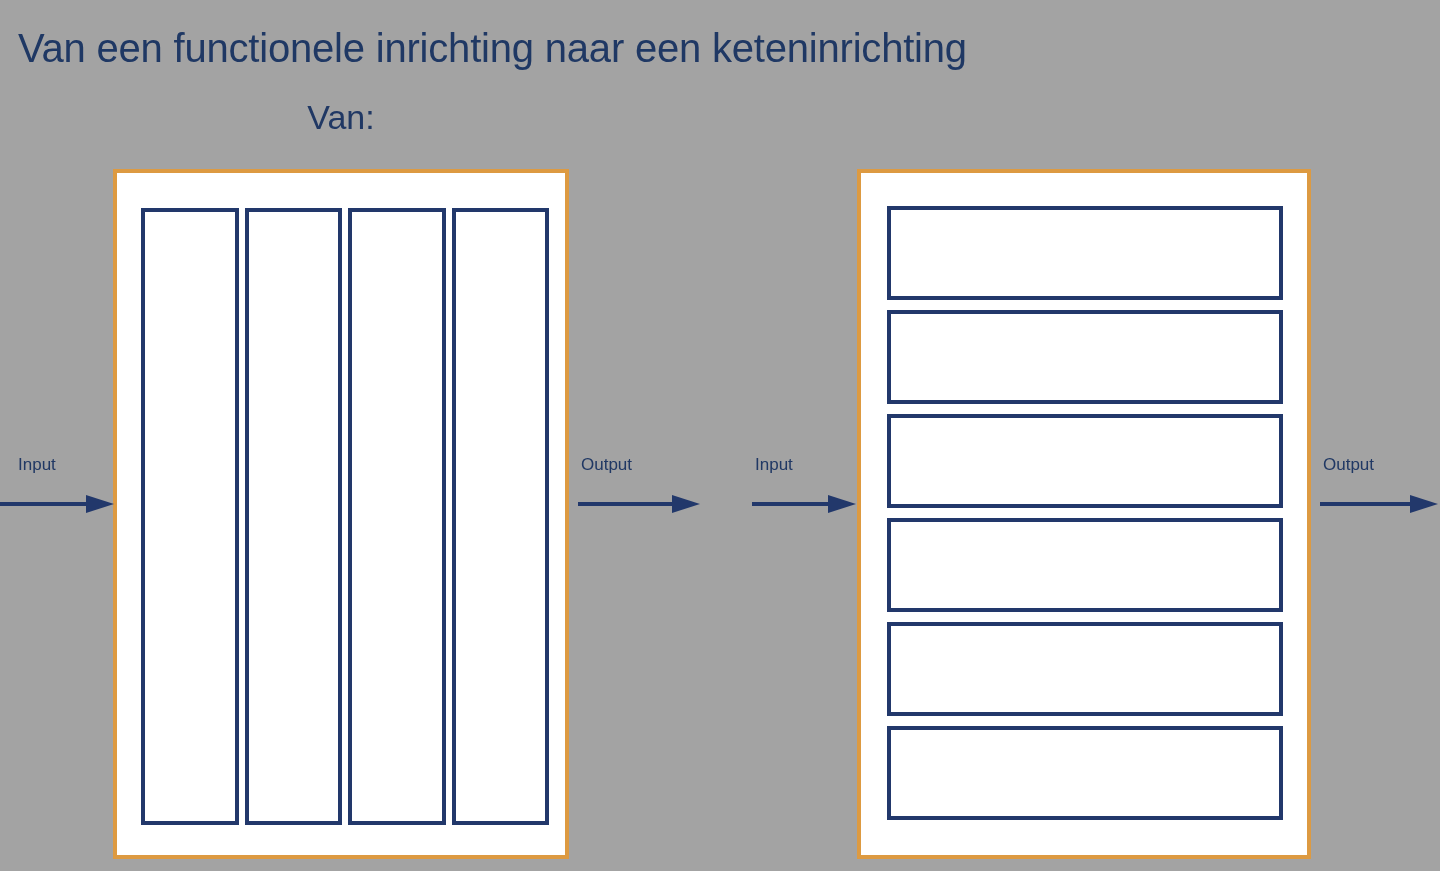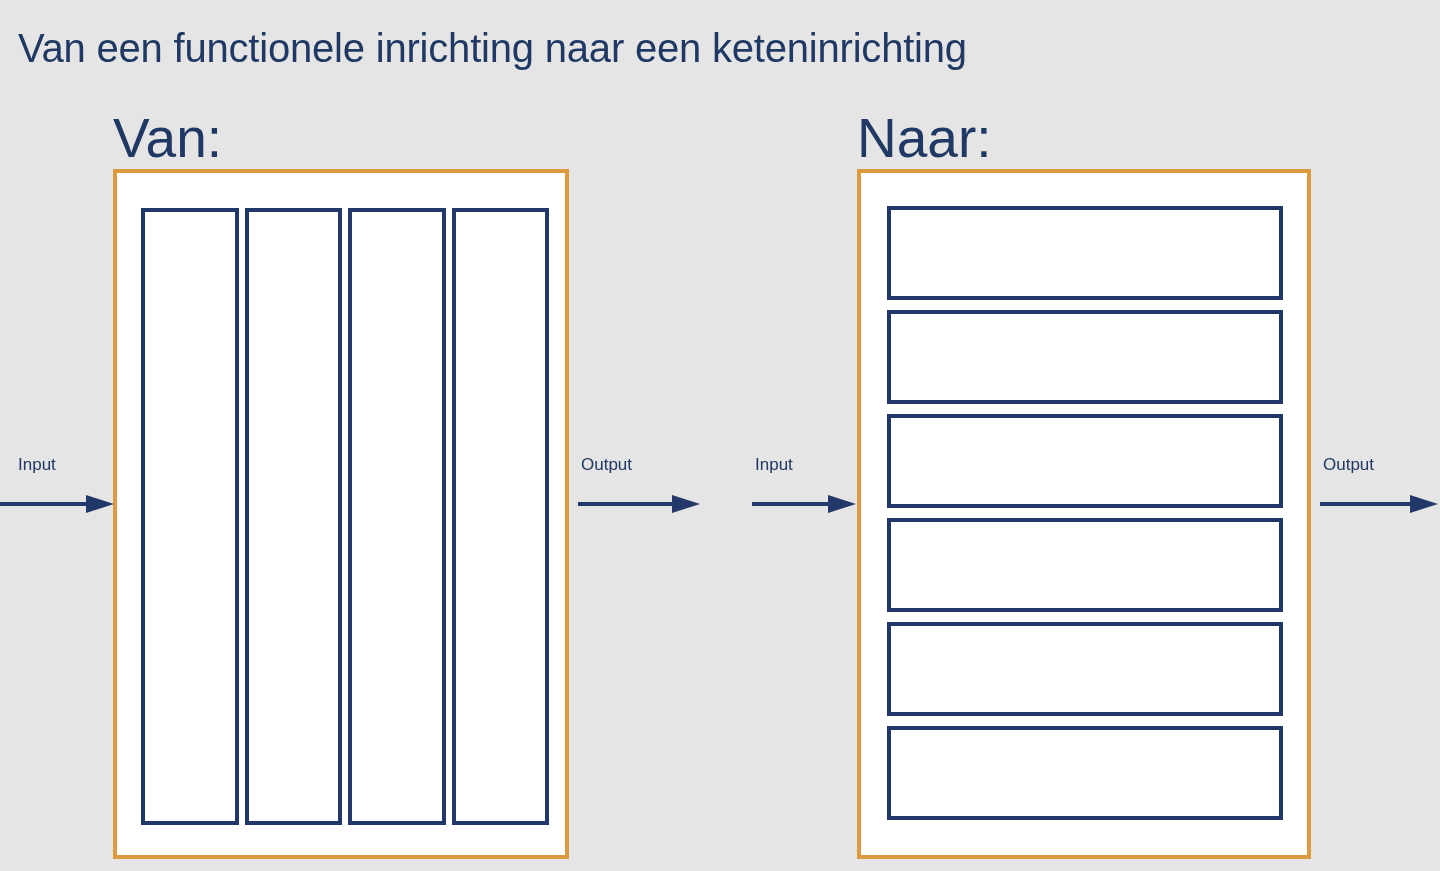--- a/index.html
+++ b/index.html
@@ -11,46 +11,46 @@
   body {
     font-family: "Liberation Sans", sans-serif;
     width: 1440px;
     height: 871px;
     overflow: hidden;
   }
   .slide {
     position: relative;
     width: 1440px;
     height: 871px;
-    background: #e5e5e5;
+    background: #a3a3a3;
   }
 
   
   .slide-title {
     position: absolute;
     left: 18px;
     top: 26px;
     width: 1410px;
     font-size: 40px;
     line-height: 1.12;
     font-weight: 400;
     letter-spacing: -0.2px;
     color: #1f3864;
     white-space: nowrap;
   }
 
   
   .col-heading {
     position: absolute;
-    top: 108px;
-    font-size: 55px;
+    top: 99px;
+    font-size: 34px;
     line-height: 1.1;
     font-weight: 300;
     color: #203864;
-    text-align: left;
+    text-align: center;
   }
   .col-heading.van  { left: 113px; width: 456px; }
   .col-heading.naar { left: 857px; width: 454px; }
 
   
   .frame {
     position: absolute;
     box-sizing: border-box;
     border: 4px solid #dd9a41;
     background: #ffffff;
@@ -141,21 +141,20 @@
 </style>
 </head>
 <body>
 
 <div class="slide">
 
   <div class="slide-title">Van een functionele inrichting naar een keteninrichting</div>
 
   <div class="col-heading van">Van:</div>
 
-  <div class="col-heading naar">Naar:</div>
 
   <div class="frame van">
     <div class="vbox-row">
       <div class="vbox"></div>
       <div class="vbox"></div>
       <div class="vbox"></div>
       <div class="vbox"></div>
     </div>
   </div>
 

